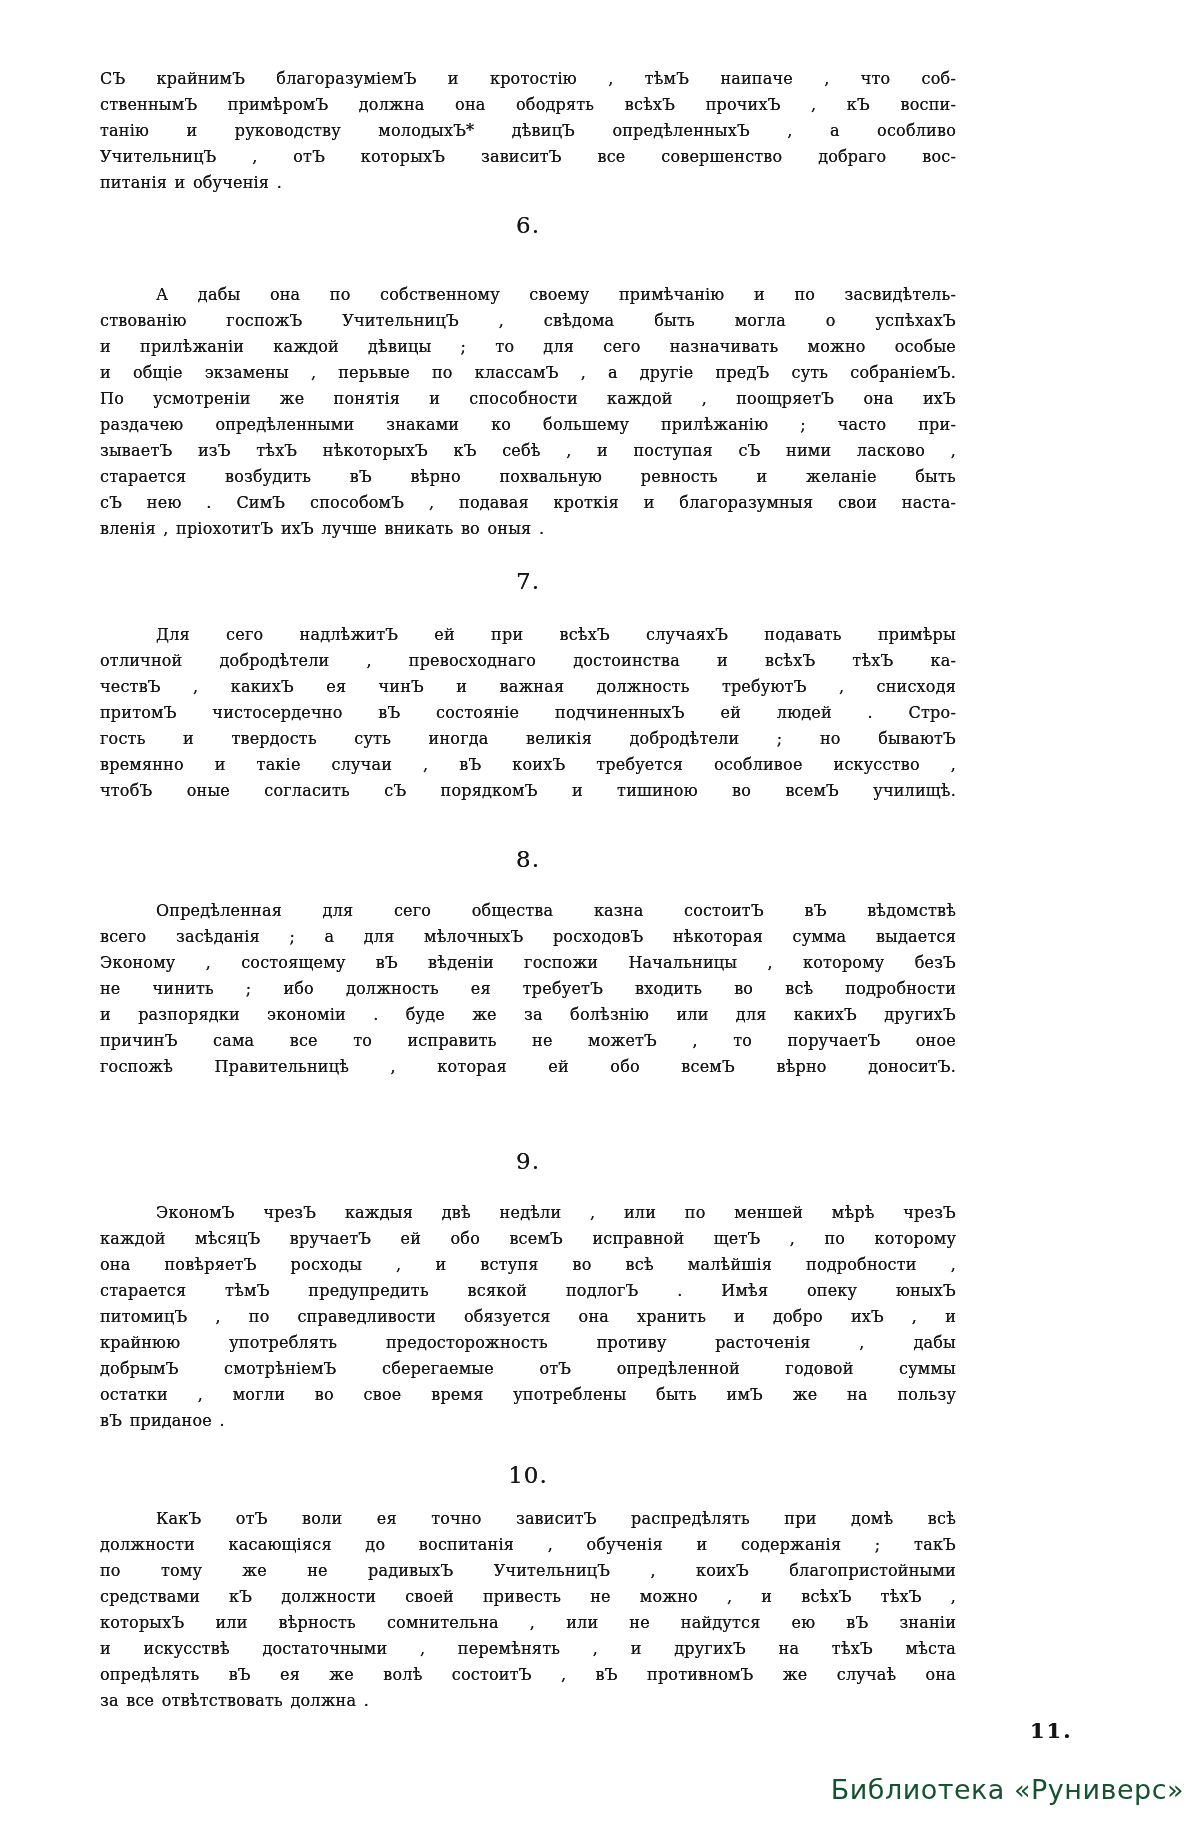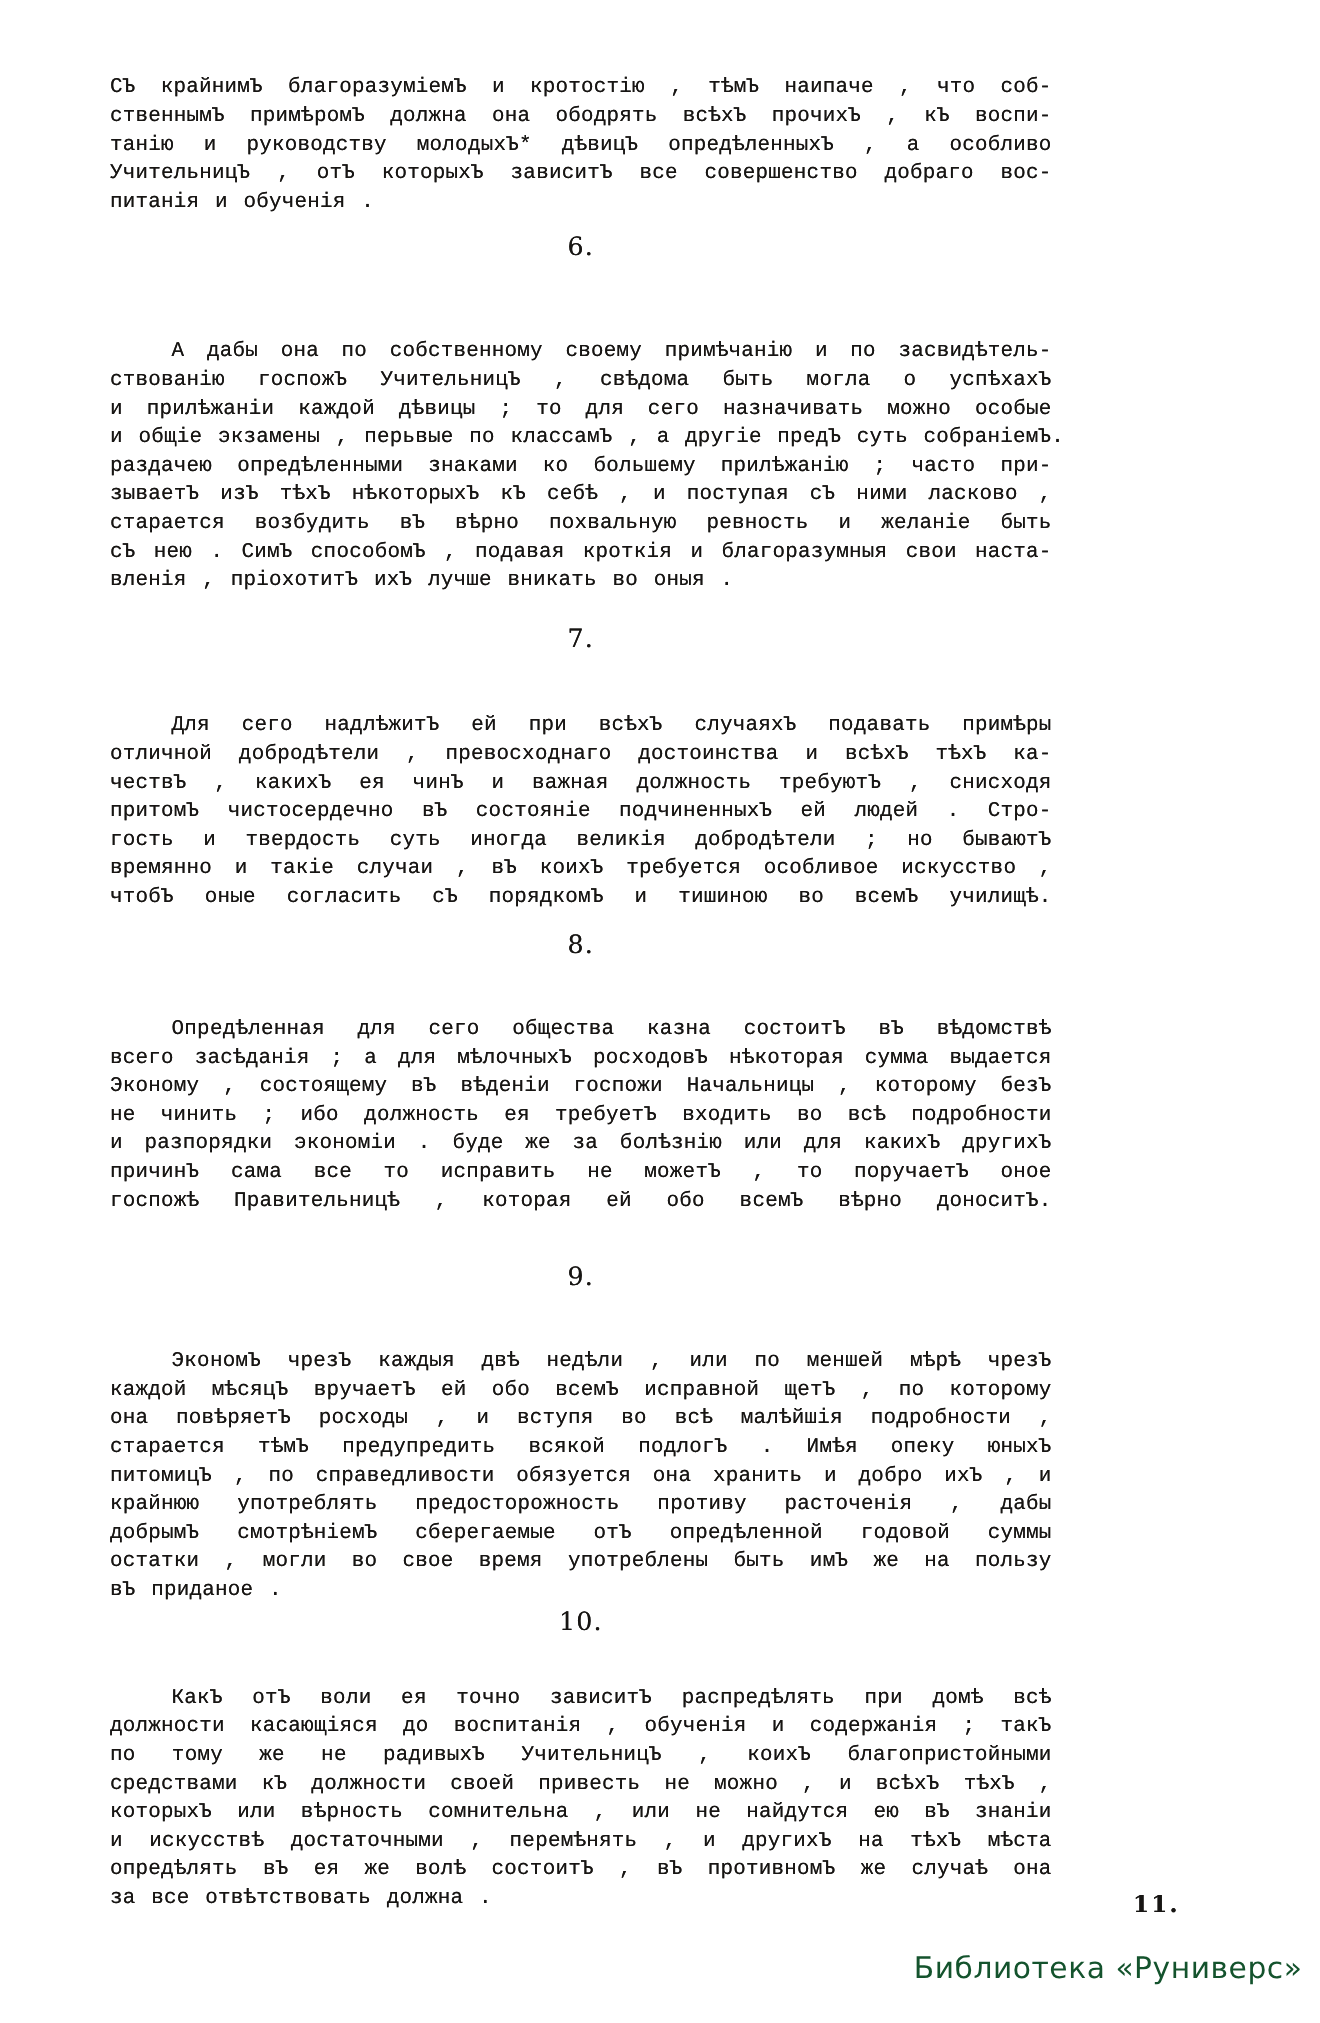--- a/index.html
+++ b/index.html
@@ -13,31 +13,30 @@
     overflow: hidden;
   }
   .para {
     position: absolute;
     left: 100px;
     width: 856px;
   }
   .line {
     height: 26px;
     line-height: 26px;
-    font-size: 19px;
+    font-size: 16px;
     letter-spacing: 0.2px;
     word-spacing: 0.14em;
     text-align: justify;
     text-align-last: justify;
     text-shadow: 0 0 0.5px rgba(20,18,16,0.85);
     box-sizing: border-box;
     white-space: nowrap;
-    font-family: Liberation Mono, monospace;
   }
-  .line.indent { padding-left: 56px; margin-top: 24px; }
+  .line.indent { padding-left: 56px; }
   .line.short { text-align-last: left; }
   .sec-num {
     position: absolute;
     left: 100px;
     width: 856px;
     text-align: center;
     font-size: 23px;
     letter-spacing: 1px;
     text-shadow: 0 0 0.5px rgba(20,18,16,0.85);
   }
@@ -72,20 +71,21 @@
     <div class="line">УчительницЪ , отЪ которыхЪ зависитЪ все совершенство добраго вос-</div>
     <div class="line short">питанiя и обученiя .</div>
   </div>
 
   <div class="sec-num" style="top:212px">6.</div>
   <div class="para" style="top:282px">
     <div class="line indent">А дабы она по собственному своему примѣчанiю и по засвидѣтель-</div>
     <div class="line">ствованiю госпожЪ УчительницЪ , свѣдома быть могла о успѣхахЪ</div>
     <div class="line">и прилѣжанiи каждой дѣвицы ; то для сего назначивать можно особые</div>
     <div class="line">и общiе экзамены , перьвые по классамЪ , а другiе предЪ суть собранiемЪ.</div>
+    <div class="line">По усмотренiи же понятiя и способности каждой , поощряетЪ она ихЪ</div>
     <div class="line">раздачею опредѣленными знаками ко большему прилѣжанiю ; часто при-</div>
     <div class="line">зываетЪ изЪ тѣхЪ нѣкоторыхЪ кЪ себѣ , и поступая сЪ ними ласково ,</div>
     <div class="line">старается возбудить вЪ вѣрно похвальную ревность и желанiе быть</div>
     <div class="line">сЪ нею . СимЪ способомЪ , подавая кроткiя и благоразумныя свои наста-</div>
     <div class="line short">вленiя , прiохотитЪ ихЪ лучше вникать во оныя .</div>
   </div>
 
   <div class="sec-num" style="top:568px">7.</div>
   <div class="para" style="top:622px">
     <div class="line indent">Для сего надлѣжитЪ ей при всѣхЪ случаяхЪ подавать примѣры</div>

